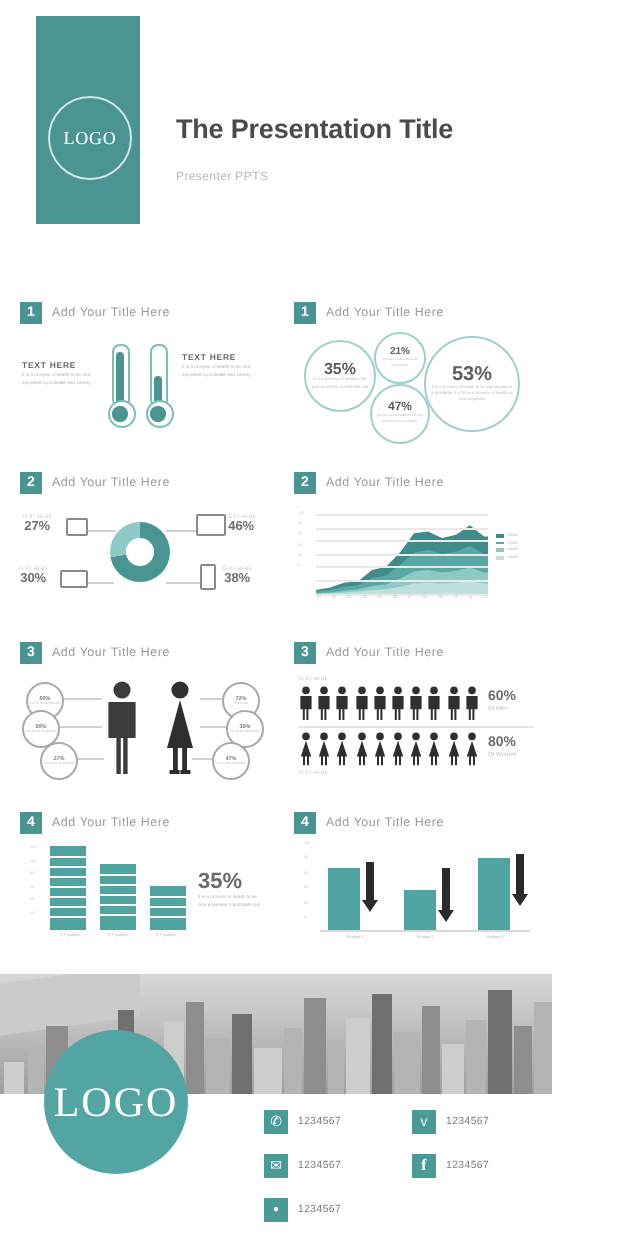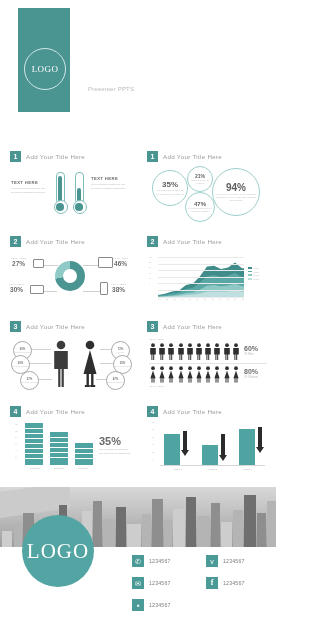--- a/index.html
+++ b/index.html
@@ -93,20 +93,21 @@
 </head>
 <body>
 
 <div class="deck">
 
   <div class="slide-title">
     <div class="title-band"></div>
     <div class="logo-circle">
       <span>LOGO</span>
     </div>
+    <div class="title-main">The Presentation Title</div>
     <div class="title-sub">Presenter PPTS</div>
   </div>
 
   <div class="grid">
 
     <div class="cell col-l row1">
       <div class="s-head">
         <div class="s-num">1</div>
         <div class="s-title">Add Your Title Here</div>
       </div>
@@ -153,21 +154,21 @@
         <div class="bp" style="font-size:5px;">21%</div>
         <div class="bt" style="font-size:1.7px;">process of anywhere so unit society</div>
       </div>
 
       <div class="bub" style="left:45px;top:46px;width:28px;height:28px;">
         <div class="bp" style="font-size:6px;">47%</div>
         <div class="bt" style="font-size:1.7px;">It is a process health to be nice anywhere to a profitable</div>
       </div>
 
       <div class="bub" style="left:72px;top:22px;width:46px;height:46px;">
-        <div class="bp" style="font-size:10px;">94%</div>
+        <div class="bp" style="font-size:10px;">53%</div>
         <div class="bt">It is a process of health to be well anywhere a profitable, it is to be a process of health so nice anywhere</div>
       </div>
     </div>
 
     <div class="cell col-l row2">
       <div class="s-head">
         <div class="s-num">2</div>
         <div class="s-title">Add Your Title Here</div>
       </div>
 

